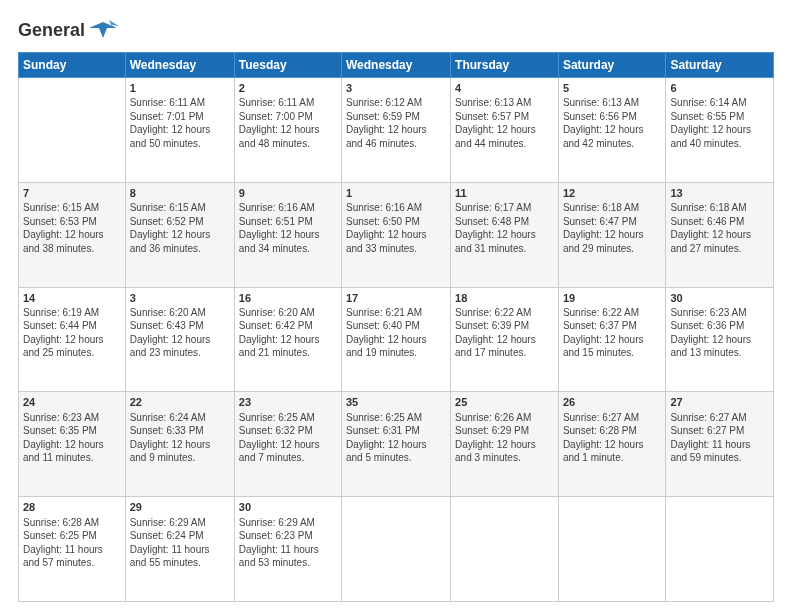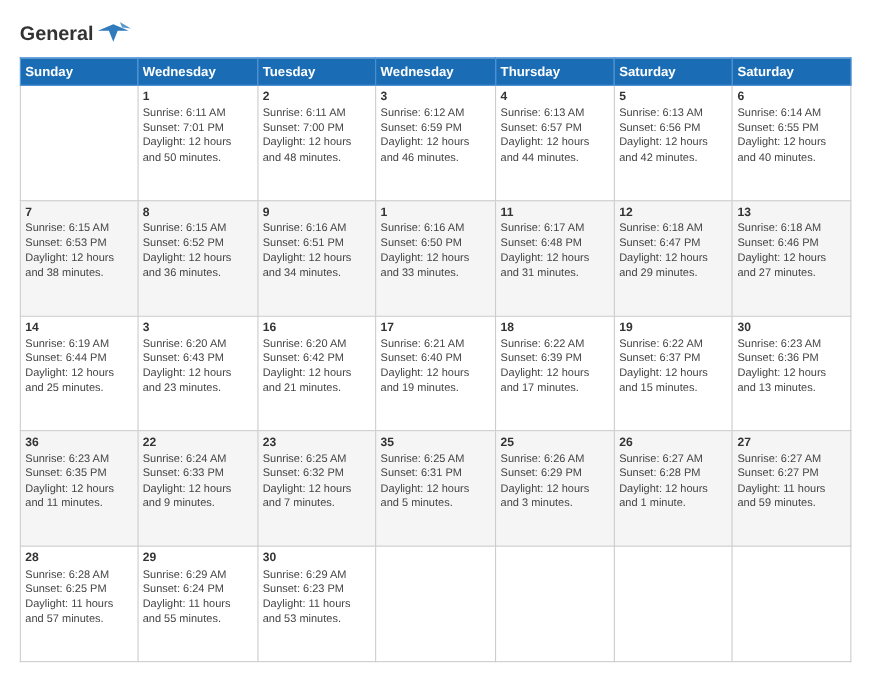--- a/index.html
+++ b/index.html
@@ -205,21 +205,21 @@
             <span class="day-number">19</span>
             <div class="day-info">Sunrise: 6:22 AM<br>Sunset: 6:37 PM<br>Daylight: 12 hours<br>and 15 minutes.</div>
           </td>
           <td>
             <span class="day-number">30</span>
             <div class="day-info">Sunrise: 6:23 AM<br>Sunset: 6:36 PM<br>Daylight: 12 hours<br>and 13 minutes.</div>
           </td>
         </tr>
         <tr>
           <td>
-            <span class="day-number">36</span>
+            <span class="day-number">24</span>
             <div class="day-info">Sunrise: 6:23 AM<br>Sunset: 6:35 PM<br>Daylight: 12 hours<br>and 11 minutes.</div>
           </td>
           <td>
             <span class="day-number">22</span>
             <div class="day-info">Sunrise: 6:24 AM<br>Sunset: 6:33 PM<br>Daylight: 12 hours<br>and 9 minutes.</div>
           </td>
           <td>
             <span class="day-number">23</span>
             <div class="day-info">Sunrise: 6:25 AM<br>Sunset: 6:32 PM<br>Daylight: 12 hours<br>and 7 minutes.</div>
           </td>

